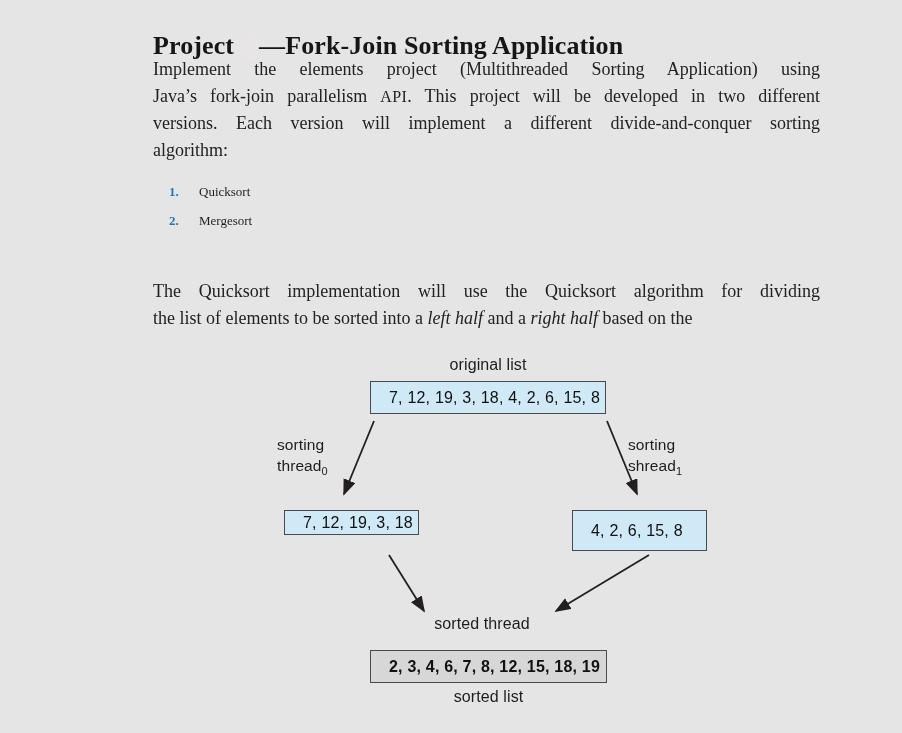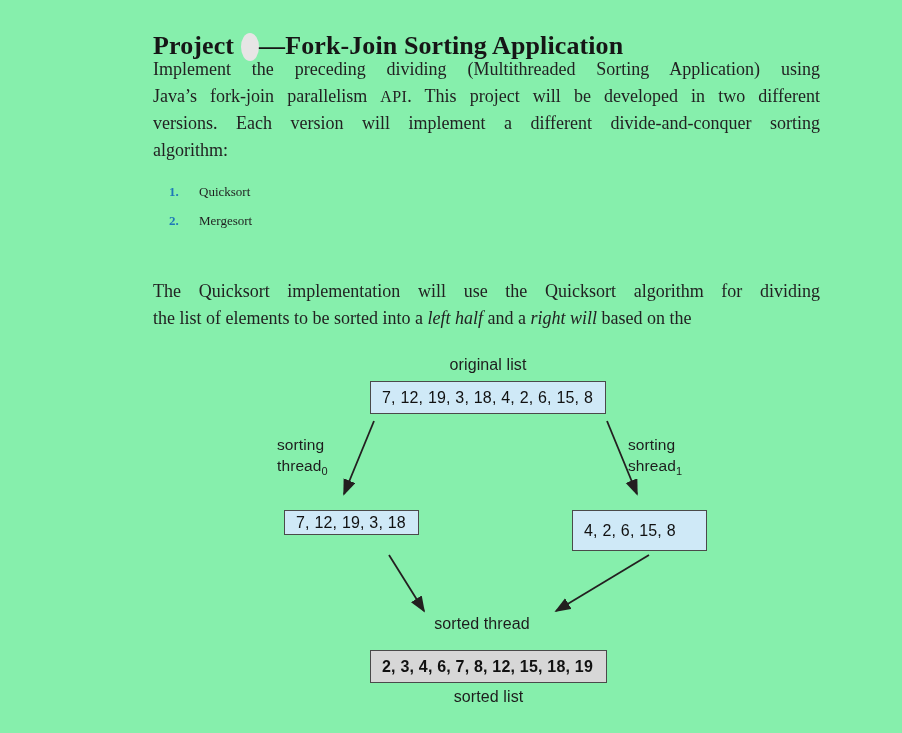--- a/index.html
+++ b/index.html
@@ -1,17 +1,17 @@
 <!DOCTYPE html>
 <html><head>
 <meta charset="utf-8">
 <style>
   html,body { margin:0; padding:0; background:#ffffff; }
   .page {
-    position:relative; width:902px; height:733px; background:#86efac;
+    position:relative; width:902px; height:733px; background:#e5e5e5;
     font-family:"Liberation Serif", serif; color:#1f1f1f; overflow:hidden;
   }
   
   .title {
     position:absolute; left:153px; top:14px; width:700px;
     font-size:26px; font-weight:bold; color:#161616; letter-spacing:0.1px;
   }
   .redact {
     display:inline-block; width:18px; height:28px; background:#e7e5e5;
     border-radius:50%; vertical-align:-7px; margin-left:7px; margin-right:0px;
@@ -28,21 +28,21 @@
   .list-num { color:#1f78b8; font-weight:bold; display:inline-block; width:30px; }
   
   .dlabel {
     position:absolute; font-family:"Liberation Sans", sans-serif;
     font-size:16px; color:#1d1d1d; letter-spacing:0.1px;
   }
   .thread-label { line-height:21px; font-size:15.5px; }
   sub { font-size:11px; line-height:0; }
   .dbox {
     position:absolute; box-sizing:border-box; border:1.6px solid #4a4a4a;
-    display:flex; align-items:center; padding-left:11px;
+    display:flex; align-items:center; padding-left:18px;
     font-family:"Liberation Sans", sans-serif; font-size:16px;
     letter-spacing:0.2px; color:#111;text-align:center;
   }
   .blue { background:#cfe9f7; }
   .grey { background:#d7d7d7;font-weight:bold; }
   #lbl-original { left:370px; top:356px; width:236px; text-align:center; }
   #box-top      { left:370px; top:381px; width:236px; height:33px; }
   #lbl-thread-left  { left:277px; top:434px; }
   #lbl-thread-right { left:628px; top:434px; }
   #box-left  { left:284px; top:510px; width:135px; height:25px; }
@@ -55,38 +55,38 @@
 </head>
 <body>
 
 <div class="page">
 
   <h1 class="title">
     <span>Project</span><span class="redact"></span><span>—Fork-Join Sorting Application</span>
   </h1>
 
   <div class="para p1">
-    <div class="jline">Implement the preceding dividing (Multithreaded Sorting Application) using</div>
+    <div class="jline">Implement the elements project (Multithreaded Sorting Application) using</div>
     <div class="jline"><span>Java’s fork-join parallelism </span><span class="sc">API</span><span>. This project will be developed in two different</span></div>
     <div class="jline">versions. Each version will implement a different divide-and-conquer sorting</div>
     <div class="jline last">algorithm:</div>
   </div>
 
   <div class="list">
     <div class="list-item">
       <span class="list-num">1.</span><span>Quicksort</span>
     </div>
     <div class="list-item">
       <span class="list-num">2.</span><span>Mergesort</span>
     </div>
   </div>
 
   <div class="para p2">
     <div class="jline">The Quicksort implementation will use the Quicksort algorithm for dividing</div>
-    <div class="jline last"><span>the list of elements to be sorted into a </span><span class="it">left half</span><span> and a </span><span class="it">right will</span><span> based on the</span></div>
+    <div class="jline last"><span>the list of elements to be sorted into a </span><span class="it">left half</span><span> and a </span><span class="it">right half</span><span> based on the</span></div>
   </div>
 
   <div>
 
     <svg class="arrows" width="902" height="733" viewBox="0 0 902 733">
       <defs>
         <marker id="ah" markerWidth="10" markerHeight="8" refX="8" refY="3.5" orient="auto">
           <path d="M0,0 L9,3.5 L0,7 Z" fill="#231f20"></path>
         </marker>
       </defs>

